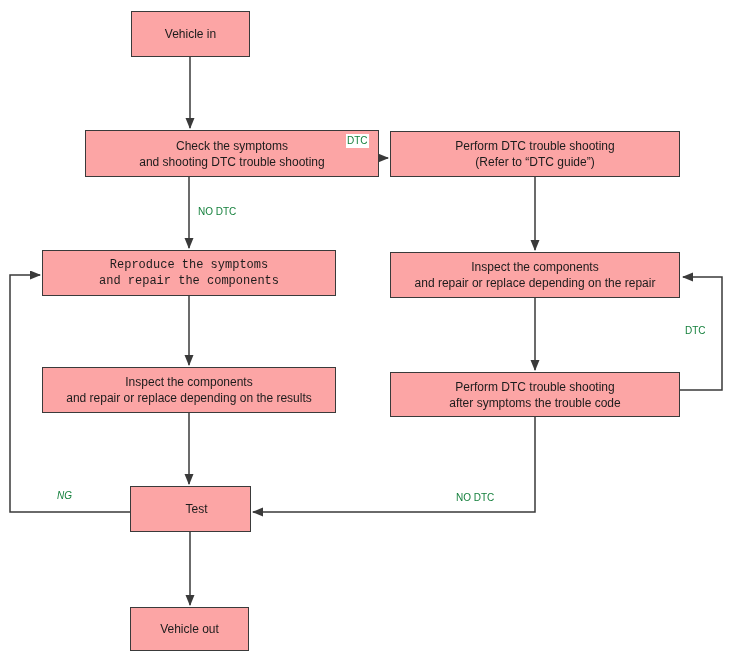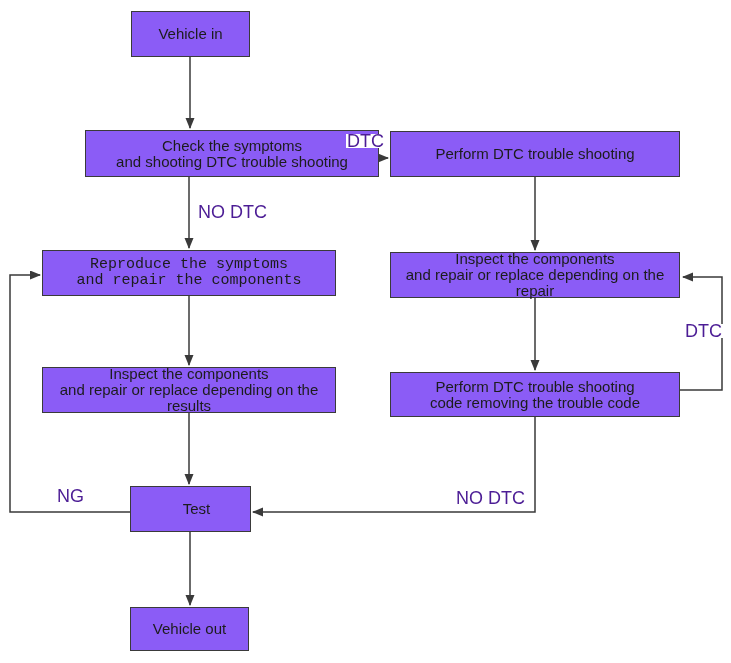--- a/index.html
+++ b/index.html
@@ -15,58 +15,58 @@
   }
 
   .connector-layer {
     position: absolute;
     left: 0; top: 0;
     width: 731px; height: 663px;
   }
 
   .node {
     position: absolute;
-    background: #8b5cf6;
+    background: #fca5a5;
     border: 1.5px solid #3a3a3a;
     display: flex;
     flex-direction: column;
     align-items: center;
     justify-content: center;
     text-align: center;
-    font-size: 15px;
+    font-size: 12px;
     line-height: 16px;
     color: #1c1c1c;
   }
 
   .edge-label {
     position: absolute;
-    font-size: 18px;
+    font-size: 10px;
     line-height: 14px;
-    color: #4c1d95;
+    color: #15803d;
     white-space: nowrap;
     background: #ffffff;
     padding: 0 1px;
   }
 
   
   #node-vehicle-in          { left:131px; top:11px;  width:119px; height:46px; }
   #node-check-symptoms      { left:42px;  top:130px; width:294px; height:47px;margin-left:43px; }
   #node-perform-dtc         { left:390px; top:131px; width:290px; height:46px; }
   #node-reproduce-symptoms  { left:42px;  top:250px; width:294px; height:46px;font-family:Liberation Mono, monospace; }
   #node-inspect-right       { left:390px; top:252px; width:290px; height:46px; }
   #node-inspect-left        { left:42px;  top:367px; width:294px; height:46px; }
   #node-perform-dtc-after   { left:390px; top:372px; width:290px; height:45px; }
   #node-test                { left:130px; top:486px; width:121px; height:46px;padding-left:12px; }
   #node-vehicle-out         { left:130px; top:607px; width:119px; height:44px; }
 
   
   #label-dtc-top       { left:346px; top:134px; }
   #label-no-dtc-left   { left:197px; top:205px; }
   #label-dtc-right     { left:684px; top:324px; }
-  #label-ng            { left:56px;  top:489px; }
+  #label-ng            { left:56px;  top:489px;font-style:italic; }
   #label-no-dtc-bottom { left:455px; top:491px; }
 </style>
 </head>
 <body>
 
 <div class="canvas">
 
   <svg class="connector-layer" width="731" height="663" viewBox="0 0 731 663" fill="none" stroke="#3a3a3a" stroke-width="1.5">
     <defs>
       <marker id="arrow" markerWidth="11" markerHeight="10" refX="10" refY="4.5" orient="auto" markerUnits="userSpaceOnUse">
@@ -90,40 +90,41 @@
     <div>Vehicle in</div>
   </div>
 
   <div class="node" id="node-check-symptoms">
     <div>Check the symptoms</div>
     <div>and shooting DTC trouble shooting</div>
   </div>
 
   <div class="node" id="node-perform-dtc">
     <div>Perform DTC trouble shooting</div>
+    <div>(Refer to “DTC guide”)</div>
   </div>
 
   <div class="node" id="node-reproduce-symptoms">
     <div>Reproduce the symptoms</div>
     <div>and repair the components</div>
   </div>
 
   <div class="node" id="node-inspect-right">
     <div>Inspect the components</div>
     <div>and repair or replace depending on the repair</div>
   </div>
 
   <div class="node" id="node-inspect-left">
     <div>Inspect the components</div>
     <div>and repair or replace depending on the results</div>
   </div>
 
   <div class="node" id="node-perform-dtc-after">
     <div>Perform DTC trouble shooting</div>
-    <div>code removing the trouble code</div>
+    <div>after symptoms the trouble code</div>
   </div>
 
   <div class="node" id="node-test">
     <div>Test</div>
   </div>
 
   <div class="node" id="node-vehicle-out">
     <div>Vehicle out</div>
   </div>
 

